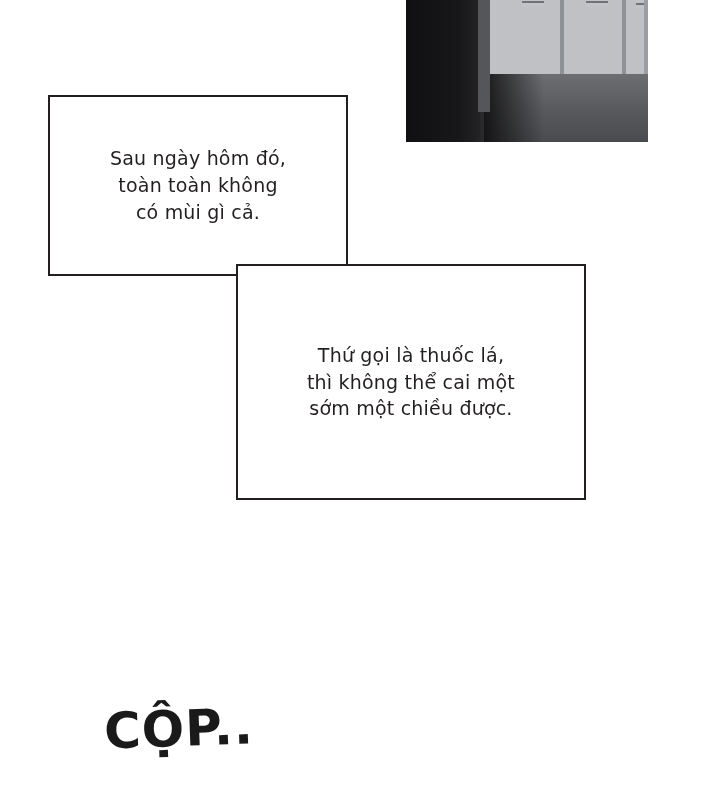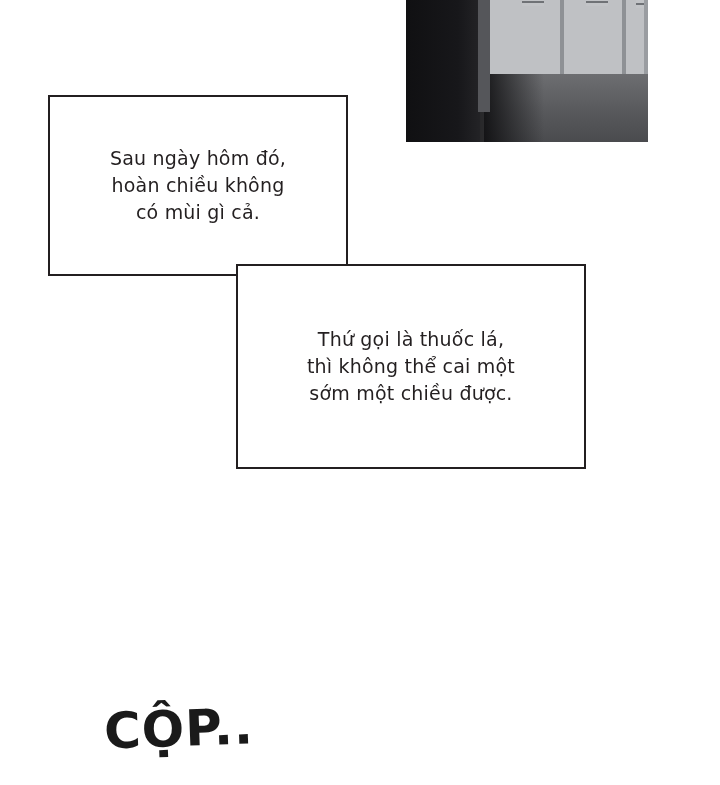--- a/index.html
+++ b/index.html
@@ -111,21 +111,21 @@
   #bubble-one {
     left: 48px;
     top: 95px;
     width: 300px;
     height: 181px;
   }
   #bubble-two {
     left: 236px;
     top: 264px;
     width: 350px;
-    height: 205px;
+    height: 236px;
   }
   
   .merge-patch {
     position: absolute;
     left: 238px;
     top: 266px;
     width: 108px;
     height: 8px;
     background: #ffffff;
   }
@@ -157,21 +157,21 @@
     <div class="right-edge"></div>
   </div>
   <div class="floor"></div>
   <div class="floor-shadow"></div>
   <div class="doorway-dark"></div>
   <div class="door-frame"></div>
 </div>
 
 <div class="bubble" id="bubble-one">
   <div class="lines">Sau ngày hôm đó,
-hoàn chiều không
+toàn toàn không
 có mùi gì cả.</div>
 </div>
 
 <div class="bubble" id="bubble-two">
   <div class="lines">Thứ gọi là thuốc lá,
 thì không thể cai một
 sớm một chiều được.</div>
 </div>
 
 <div class="merge-patch"></div>

